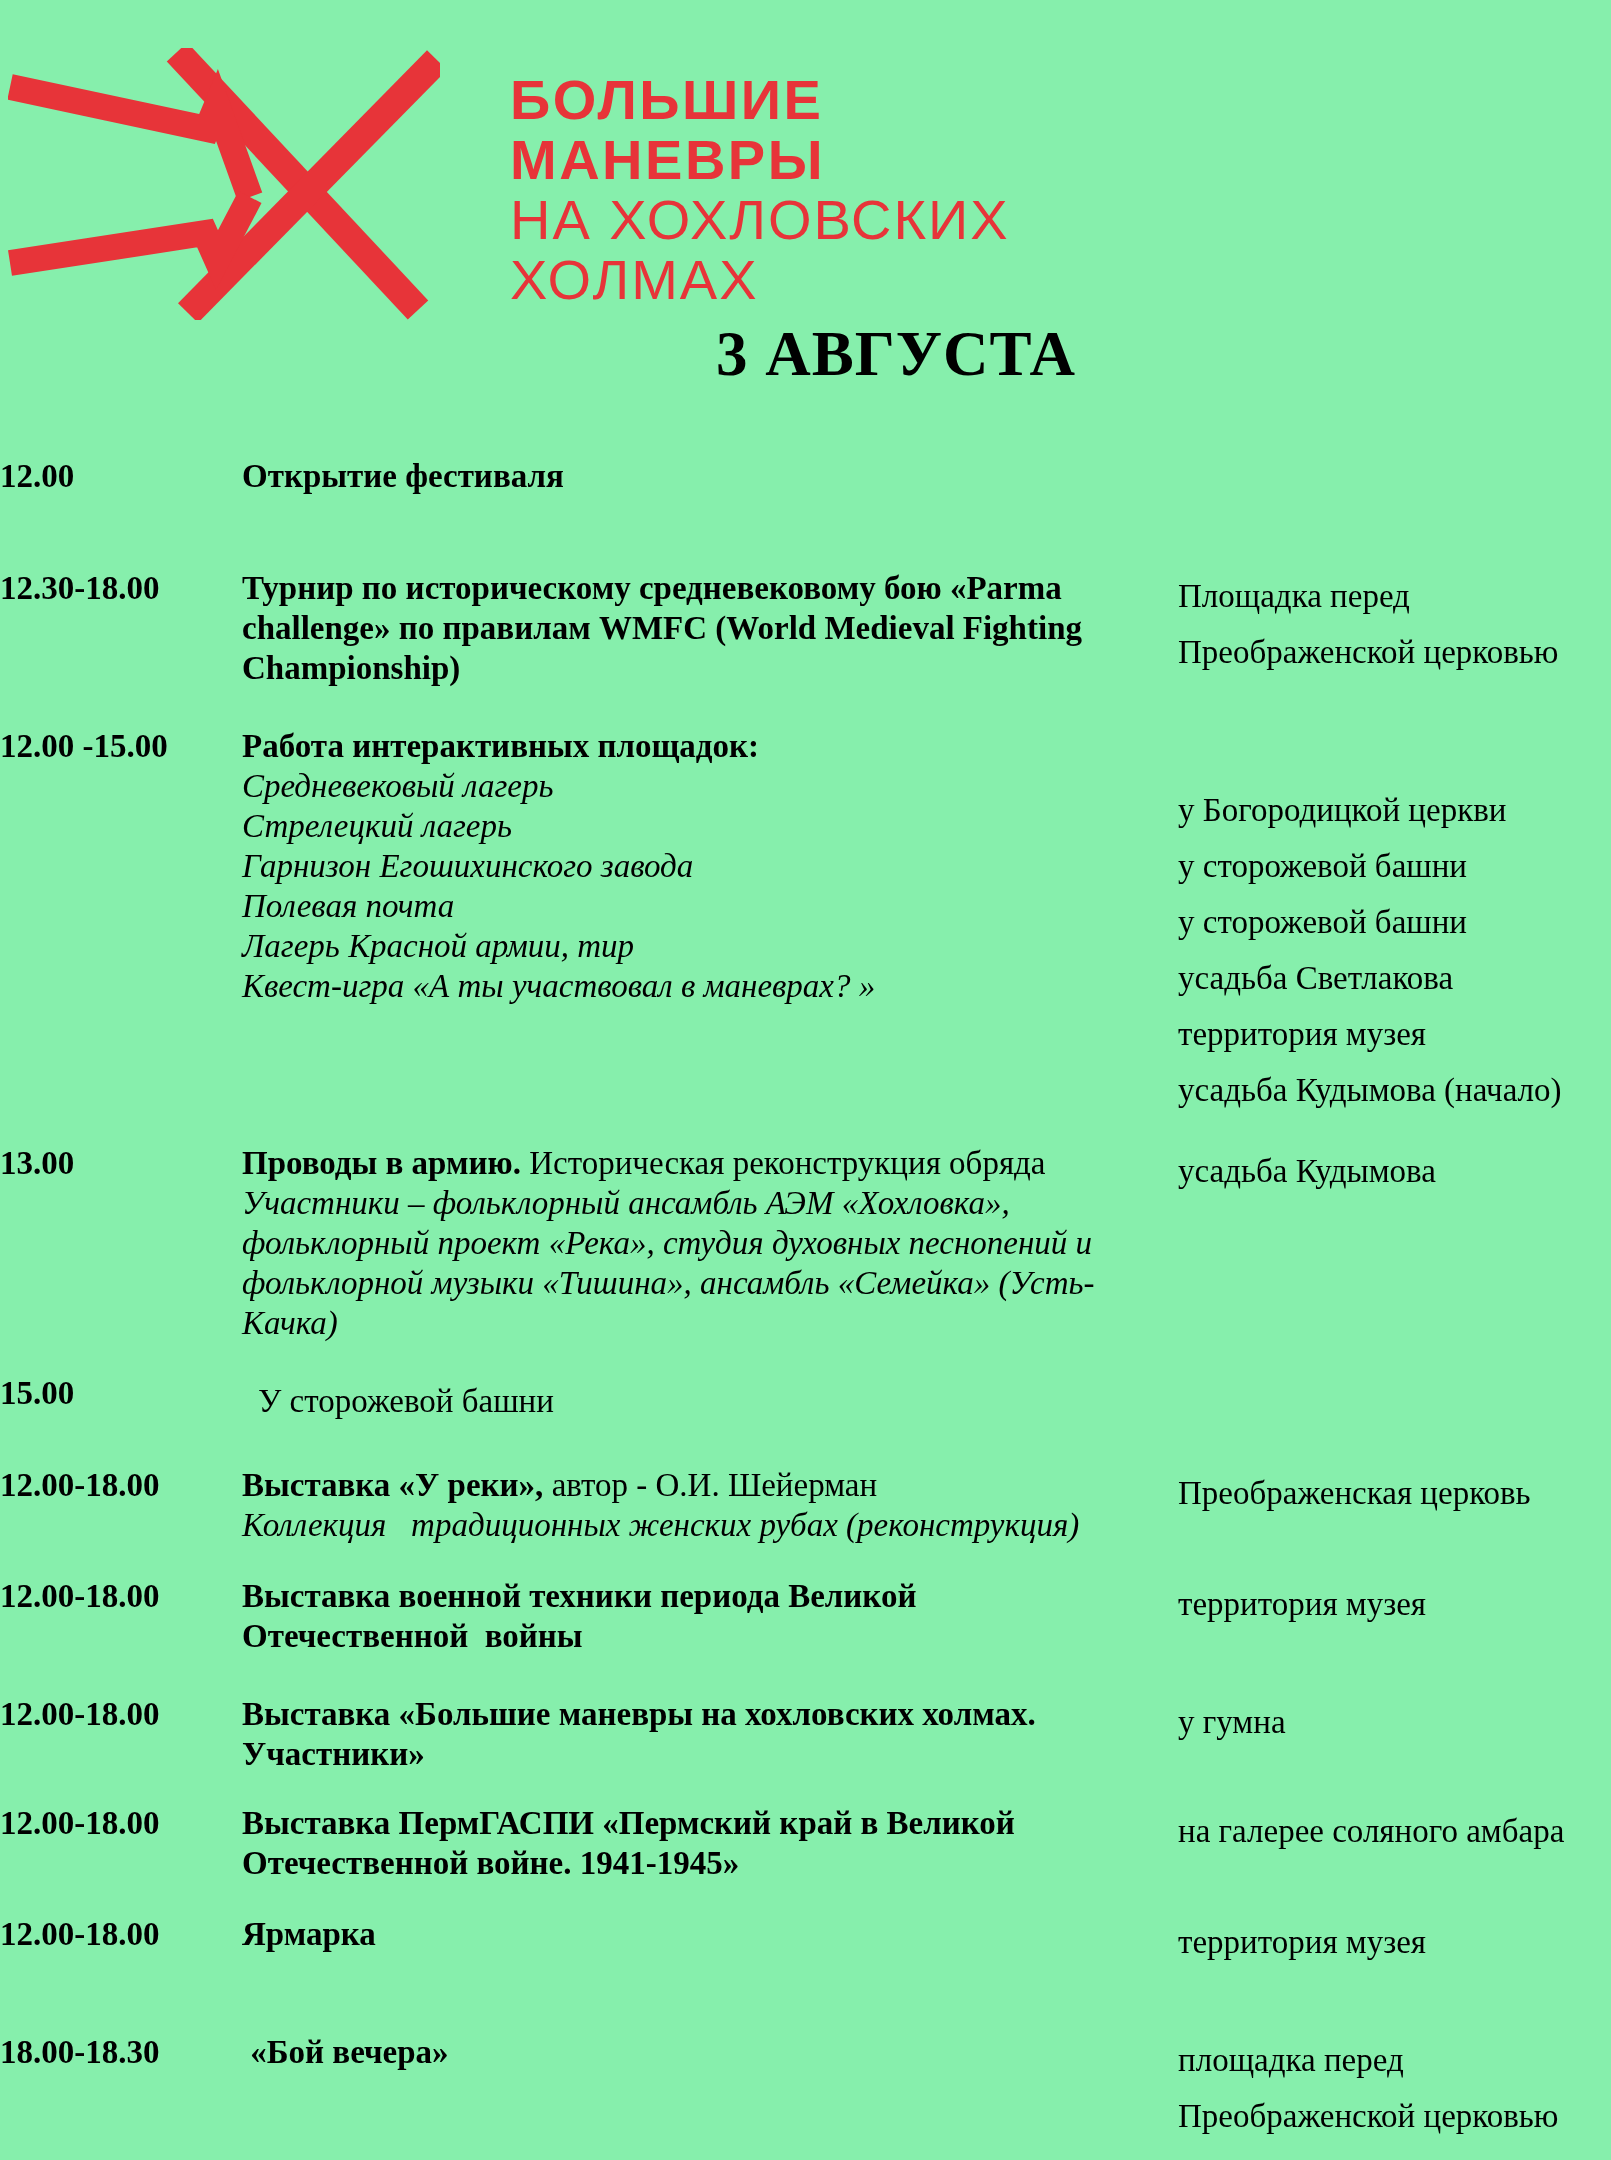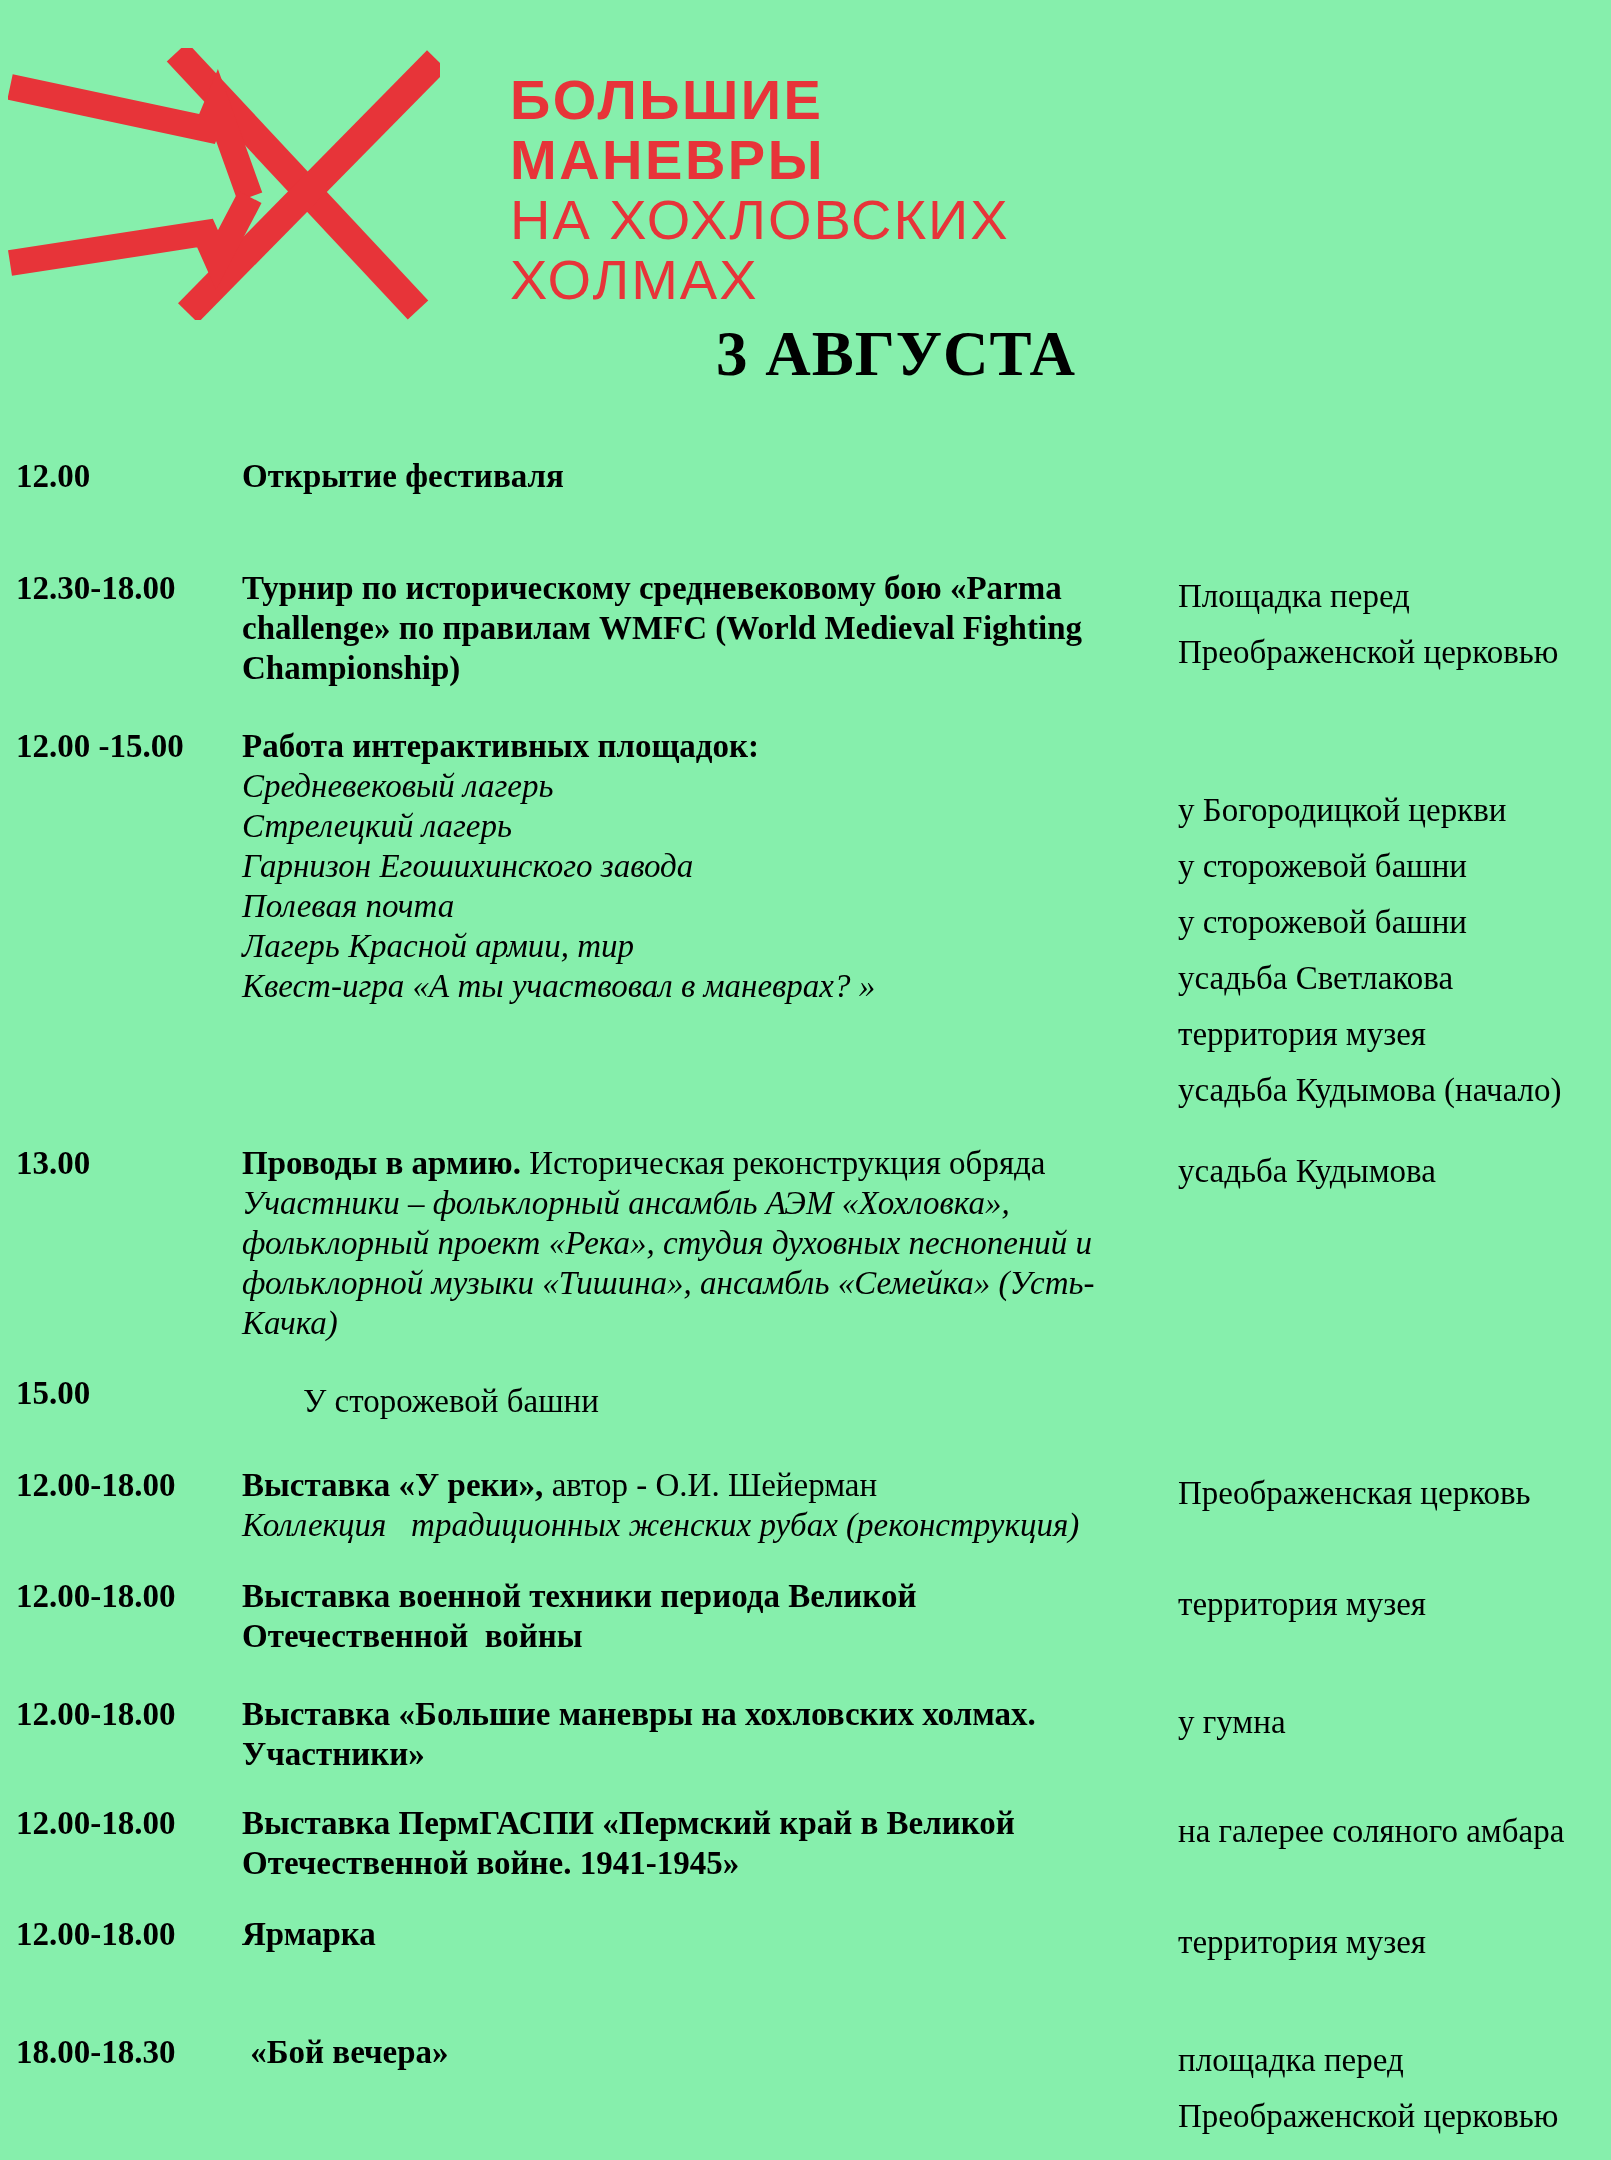--- a/index.html
+++ b/index.html
@@ -43,21 +43,20 @@
   }
   
   .rows{
     position:absolute;
     left:0; top:456px;
     width:1611px;
   }
   .row{display:flex;align-items:flex-start;}
   .row .t{
     width:242px;
-    padding-left:16px;
     box-sizing:border-box;
     font-weight:700;
     font-size:33px;
     line-height:40px;
     white-space:pre-wrap;
     flex:0 0 auto;
   }
   .row .e{
     width:920px;
     flex:0 0 auto;
@@ -74,21 +73,21 @@
     white-space:pre-wrap;
   }
   .run.b{font-weight:700;margin-top:44px;}
   .run.r{font-weight:400;}
   .run.i{font-weight:400;font-style:italic;}
   .row.red .t,.row.red .e .run{color:var(--hl,#e80000);}
   
   .rows .row:nth-child(2){margin-top:72px;}
   .rows .row:nth-child(3){margin-top:38px;}
   .rows .row:nth-child(4){margin-top:25px;}
-  .rows .row:nth-child(5){margin-top:30px;gap:45px;}
+  .rows .row:nth-child(5){margin-top:30px;}
   .rows .row:nth-child(6){margin-top:36px;}
   .rows .row:nth-child(7){margin-top:31px;}
   .rows .row:nth-child(8){margin-top:38px;}
   .rows .row:nth-child(9){margin-top:29px;}
   .rows .row:nth-child(10){margin-top:31px;}
   .rows .row:nth-child(11){margin-top:62px;}
   .rows .row:nth-child(12){margin-top:36px;}
 </style>
 </head>
 <body>

